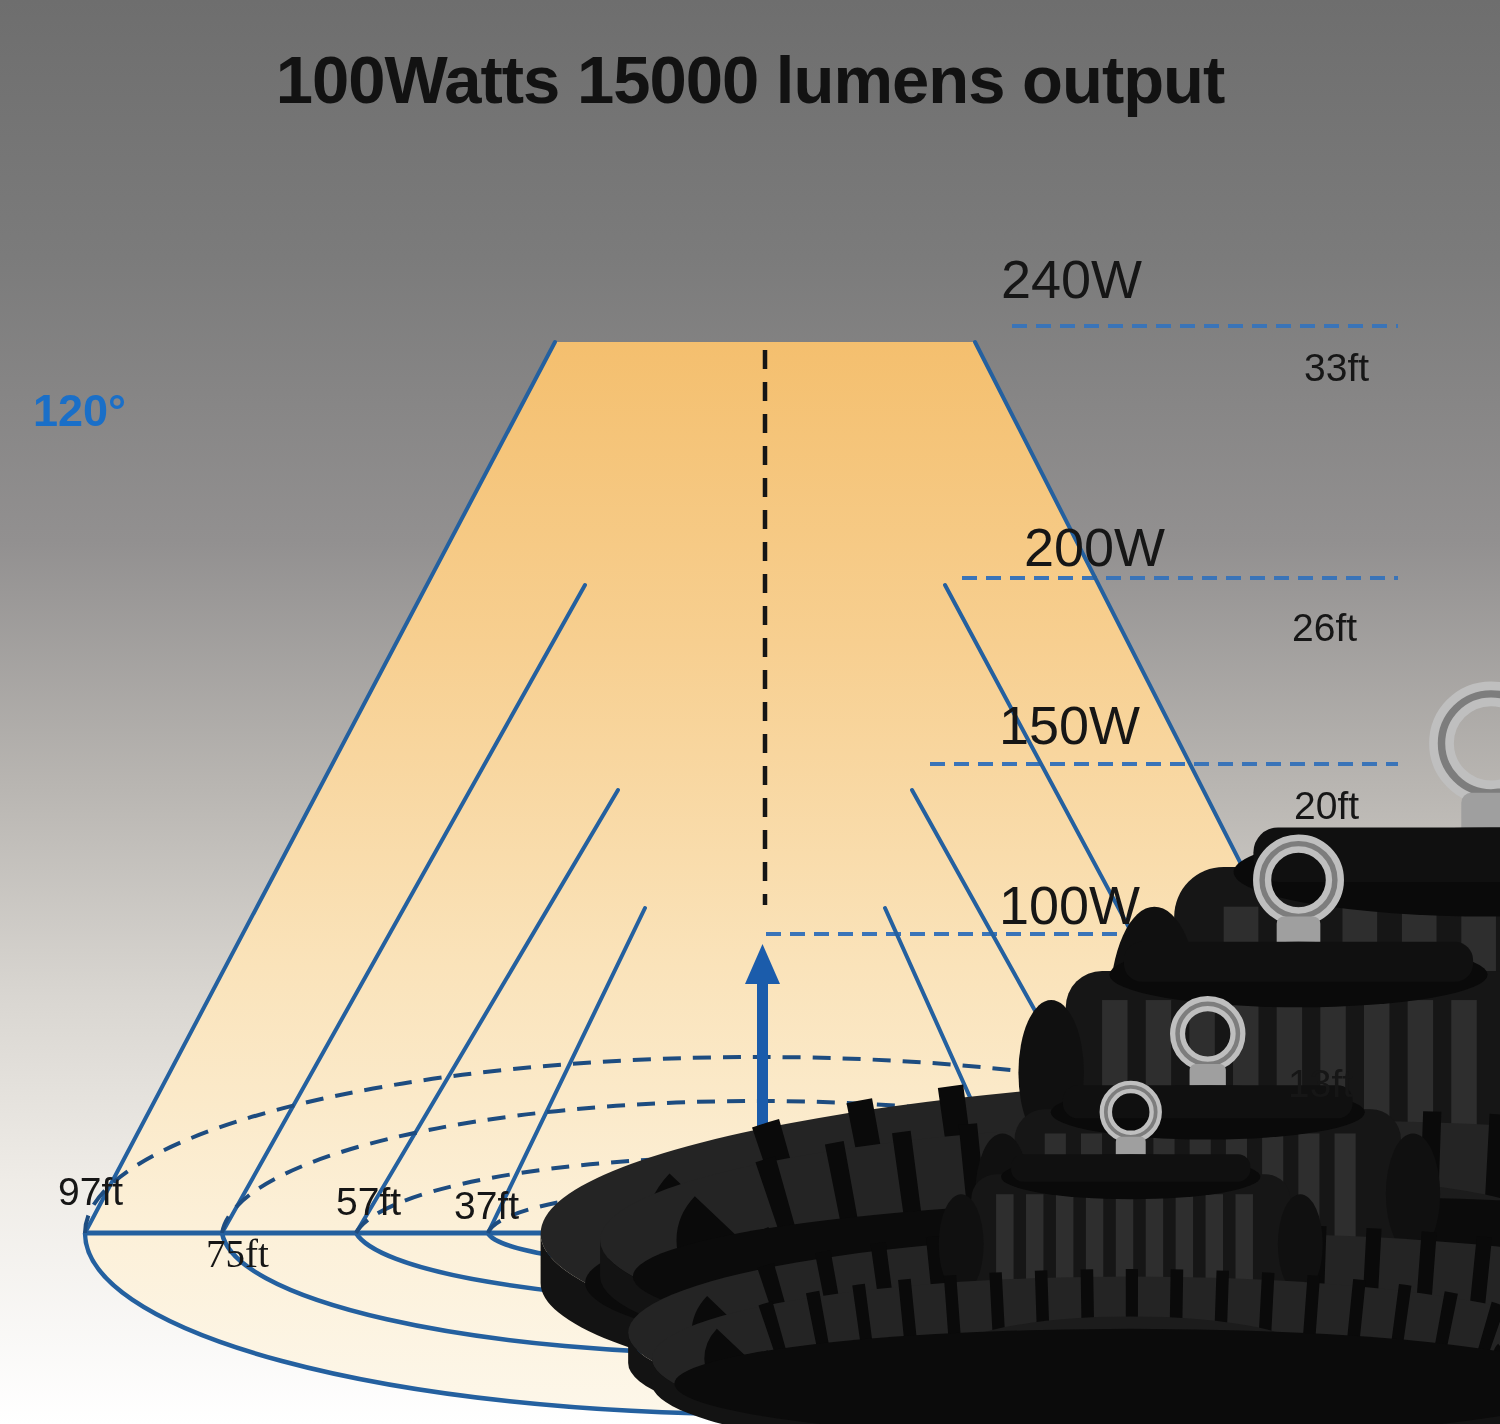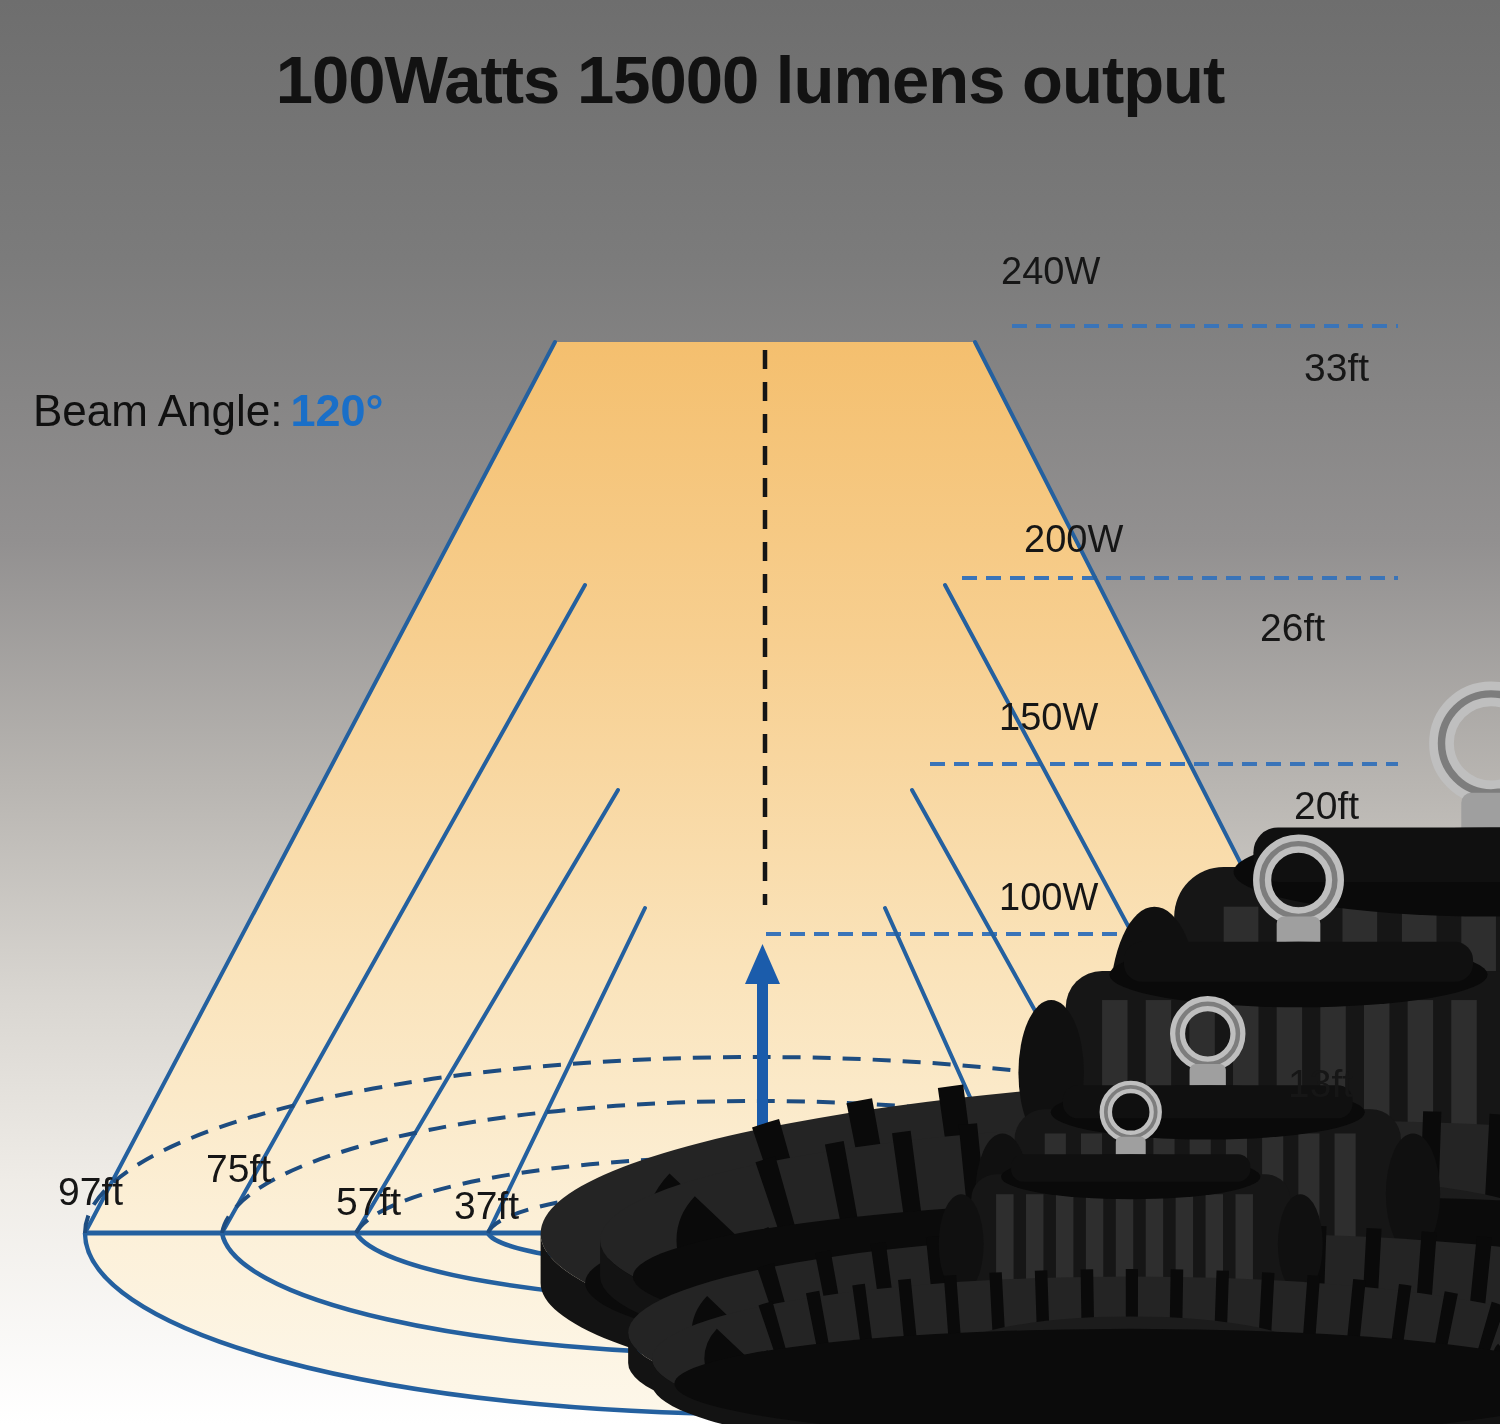--- a/index.html
+++ b/index.html
@@ -7,33 +7,33 @@
   .stage{
     position:relative; width:1500px; height:1424px; overflow:hidden;
     background:linear-gradient(180deg,#6e6e6e 0%,#7b7b7b 18%,#929090 38%,#b8b5b1 55%,#d9d6d1 70%,#efece7 83%,#ffffff 100%);
   }
   .stage svg{position:absolute; left:0; top:0;}
   .lbl{position:absolute; color:#161616; white-space:nowrap; line-height:1;}
   .title{left:0; top:46px; width:100%; text-align:center; font-size:67px; font-weight:700; letter-spacing:-1px; color:#121212;}
   .beam-angle{left:33px; top:352px; display:flex; align-items:baseline; gap:8px;}
   .beam-angle .ba-label{font-size:44px; color:#101010;}
   .beam-angle .ba-value{font-size:45px; font-weight:600; color:#1a6fc8;margin-top:36px;}
-  .watt{font-size:38px;}
+  .watt{font-size:54px;}
   .hft{font-size:39px;}
   .cft{font-size:39px;}
   .w240{left:1001px; top:252px;}
   .h33{left:1292px; top:348px;margin-left:12px;}
   .w200{left:1001px; top:520px;margin-left:23px;}
-  .h26{left:1260px; top:608px;}
+  .h26{left:1292px; top:608px;}
   .w150{left:999px; top:698px;}
   .h20{left:1294px; top:786px;}
   .w100{left:999px; top:878px;}
   .h13{left:1288px; top:1064px;}
   .c97{left:58px;  top:1172px;}
-  .c75{left:206px; top:1149px;}
+  .c75{left:206px; top:1234px;font-family:Liberation Serif, serif;}
   .c57{left:336px; top:1182px;}
   .c37{left:454px; top:1186px;}
 </style>
 </head>
 <body>
 
 <div class="stage">
 
   <svg width="1500" height="1424" viewBox="0 0 1500 1424">
     <defs>
@@ -126,21 +126,20 @@
 
     <use href="#ufo" transform="translate(501,150) scale(1.32)"></use>
     <use href="#ufo" transform="translate(571,444) scale(0.97)"></use>
     <use href="#ufo" transform="translate(604,672) scale(0.805)"></use>
     <use href="#ufo" transform="translate(632,813) scale(0.665)"></use>
   </svg>
 
   <div class="lbl title">100Watts 15000 lumens output</div>
 
   <div class="lbl beam-angle">
-    <span class="ba-label">Beam Angle:</span>
     <span class="ba-value">120°</span>
   </div>
 
   <div class="lbl watt w240">240W</div>
   <div class="lbl hft h33">33ft</div>
 
   <div class="lbl watt w200">200W</div>
   <div class="lbl hft h26">26ft</div>
 
   <div class="lbl watt w150">150W</div>

